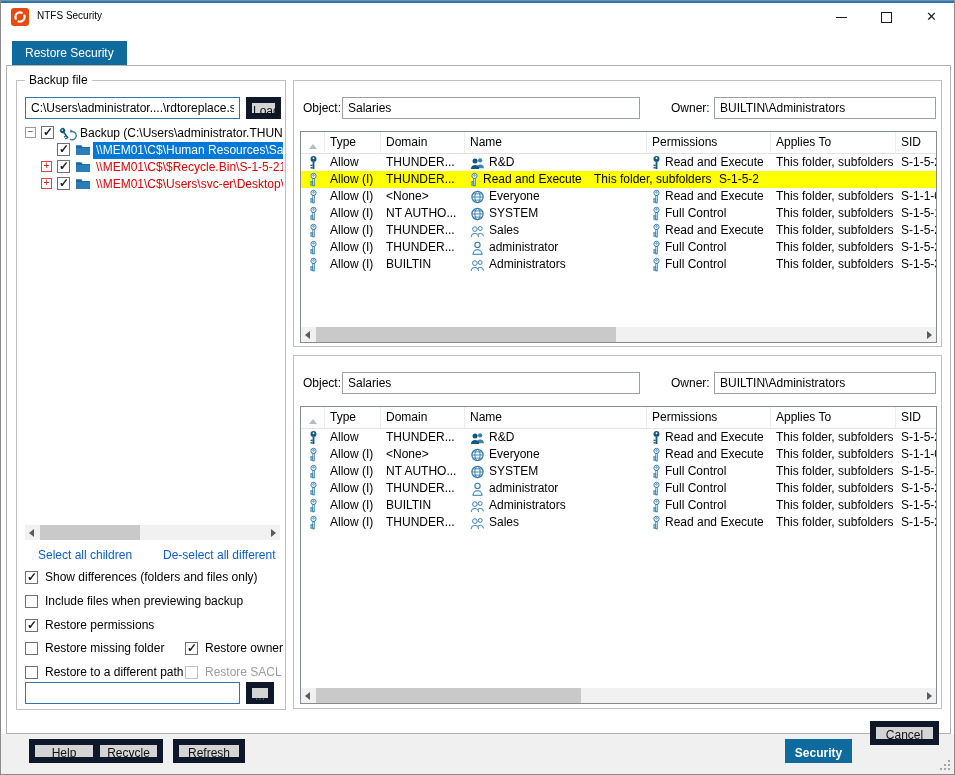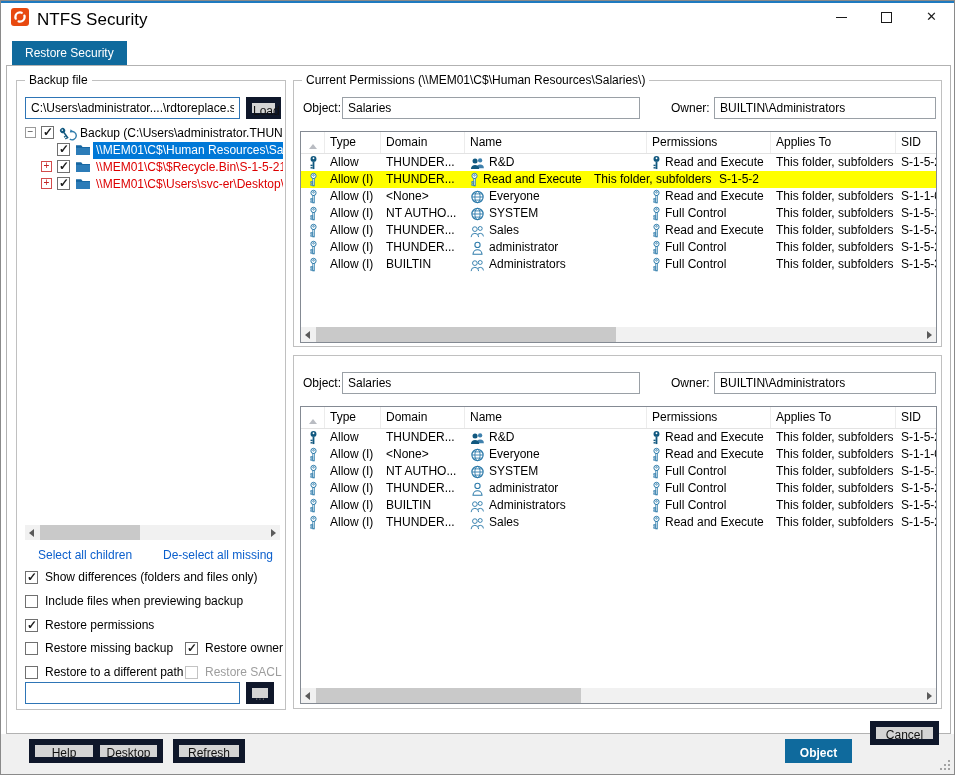--- a/index.html
+++ b/index.html
@@ -1,21 +1,21 @@
 <!DOCTYPE html>
 <html><head>
 <meta charset="utf-8">
 <style>
   html,body{margin:0;padding:0;background:#fff;}
   body{font-family:"Liberation Sans",sans-serif;font-size:12px;color:#000;}
   .window{position:relative;width:955px;height:775px;background:#fff;border:1px solid #8a8a8a;box-sizing:border-box;overflow:hidden;}
   .accent{position:absolute;top:0;left:0;right:0;height:2px;background:#1e7ac0;}
   .titlebar{position:absolute;top:2px;left:0;right:0;height:28px;background:#fff;}
   .applogo{position:absolute;left:10px;top:5px;width:18px;height:18px;}
-  .wtitle{position:absolute;left:36px;top:7px;font-size:17px;white-space:nowrap;}
+  .wtitle{position:absolute;left:36px;top:7px;font-size:10px;white-space:nowrap;}
   .wc{position:absolute;top:0;width:45px;height:28px;text-align:center;line-height:28px;color:#1a1a1a;font-size:12px;cursor:default;}
   .wc-min{right:90px;}
   .wc-max{right:45px;}
   .wc-close{right:0;font-size:13px;}
   .maxbox{display:inline-block;width:9px;height:9px;border:1px solid #1a1a1a;vertical-align:middle;}
   .minline{display:inline-block;width:11px;height:1px;background:#1a1a1a;vertical-align:middle;}
 
   .tab{position:absolute;left:11px;top:40px;height:24px;line-height:24px;padding:0 13px;background:#0f6a9d;color:#fff;white-space:nowrap;}
   .page{position:absolute;left:5px;top:64px;width:945px;height:669px;background:#fff;border:1px solid #b2b2b2;box-sizing:border-box;}
 
@@ -155,57 +155,56 @@
           </div>
         </div>
 
       <div class="hscroll" style="left:8px;top:444px;width:255px;">
         <span class="sb-arrow sb-left"></span>
         <span class="sb-thumb" style="left:15px;width:100px;"></span>
         <span class="sb-arrow sb-right"></span>
       </div>
 
       <a class="link" style="left:21px;top:467px;">Select all children</a>
-      <a class="link" style="left:146px;top:467px;">De-select all missing</a>
+      <a class="link" style="left:146px;top:467px;">De-select all different</a>
 
       <div class="opt" style="left:8px;top:489px;">
         <span class="cb checked"></span>
         <span class="opt-label">Show differences (folders and files only)</span>
       </div>
       <div class="opt" style="left:8px;top:513px;">
         <span class="cb"></span>
         <span class="opt-label">Include files when previewing backup</span>
       </div>
       <div class="opt" style="left:8px;top:537px;">
         <span class="cb checked"></span>
         <span class="opt-label">Restore permissions</span>
       </div>
       <div class="opt" style="left:8px;top:560px;">
         <span class="cb"></span>
-        <span class="opt-label">Restore missing backup</span>
+        <span class="opt-label">Restore missing folder</span>
       </div>
       <div class="opt" style="left:168px;top:560px;">
         <span class="cb checked"></span>
         <span class="opt-label">Restore owner</span>
       </div>
       <div class="opt" style="left:8px;top:584px;">
         <span class="cb"></span>
         <span class="opt-label">Restore to a different path</span>
       </div>
       <div class="opt disabled" style="left:168px;top:584px;">
         <span class="cb"></span>
         <span class="opt-label">Restore SACL</span>
       </div>
 
       <input class="tfield blue" style="left: 8px; top: 601px; width: 215px;" readonly="" value="">
       <button class="btn" style="left:229px;top:601px;width:28px;height:22px;color:#666;">...</button>
     </div>
 
     <div class="group" style="left:286px;top:14px;width:649px;height:267px;">
-      <span class="legend">Current Permissions (\\MEM01\C$\Human Resources\Salaries\)</span>
       <span class="flabel" style="left:9px;top:20px;">Object:</span>
       <input class="tfield" style="left: 48px; top: 16px; width: 298px;" readonly="" value="Salaries">
       <span class="flabel" style="left:377px;top:20px;">Owner:</span>
       <input class="tfield" style="left: 420px; top: 16px; width: 222px;" readonly="" value="BUILTIN\Administrators">
 
       <div class="ptable" style="left:6px;top:50px;width:637px;height:212px;" id="current-table">
           <div class="thead">
             <div class="th c0">
               <span class="sortasc"></span>
             </div>
@@ -755,18 +754,18 @@
       <div class="hscroll" style="left:7px;top:332px;width:635px;">
         <span class="sb-arrow sb-left"></span>
         <span class="sb-thumb" style="left:15px;width:265px;"></span>
         <span class="sb-arrow sb-right"></span>
       </div>
     </div>
   </div>
 
   <div class="footer"></div>
   <button class="btn" style="left:28px;top:738px;width:70px;height:24px;">Help</button>
-  <button class="btn" style="left:93px;top:738px;width:69px;height:24px;">Desktop</button>
+  <button class="btn" style="left:93px;top:738px;width:69px;height:24px;">Recycle</button>
   <button class="btn" style="left:172px;top:738px;width:72px;height:24px;">Refresh</button>
-  <button class="btn primary" style="left:784px;top:738px;width:67px;height:24px;">Object</button>
+  <button class="btn primary" style="left:784px;top:738px;width:67px;height:24px;">Security</button>
   <button class="btn" style="left:869px;top:720px;width:69px;height:24px;">Cancel</button>
   <span class="grip"></span>
 </div>
 
 </body></html>

